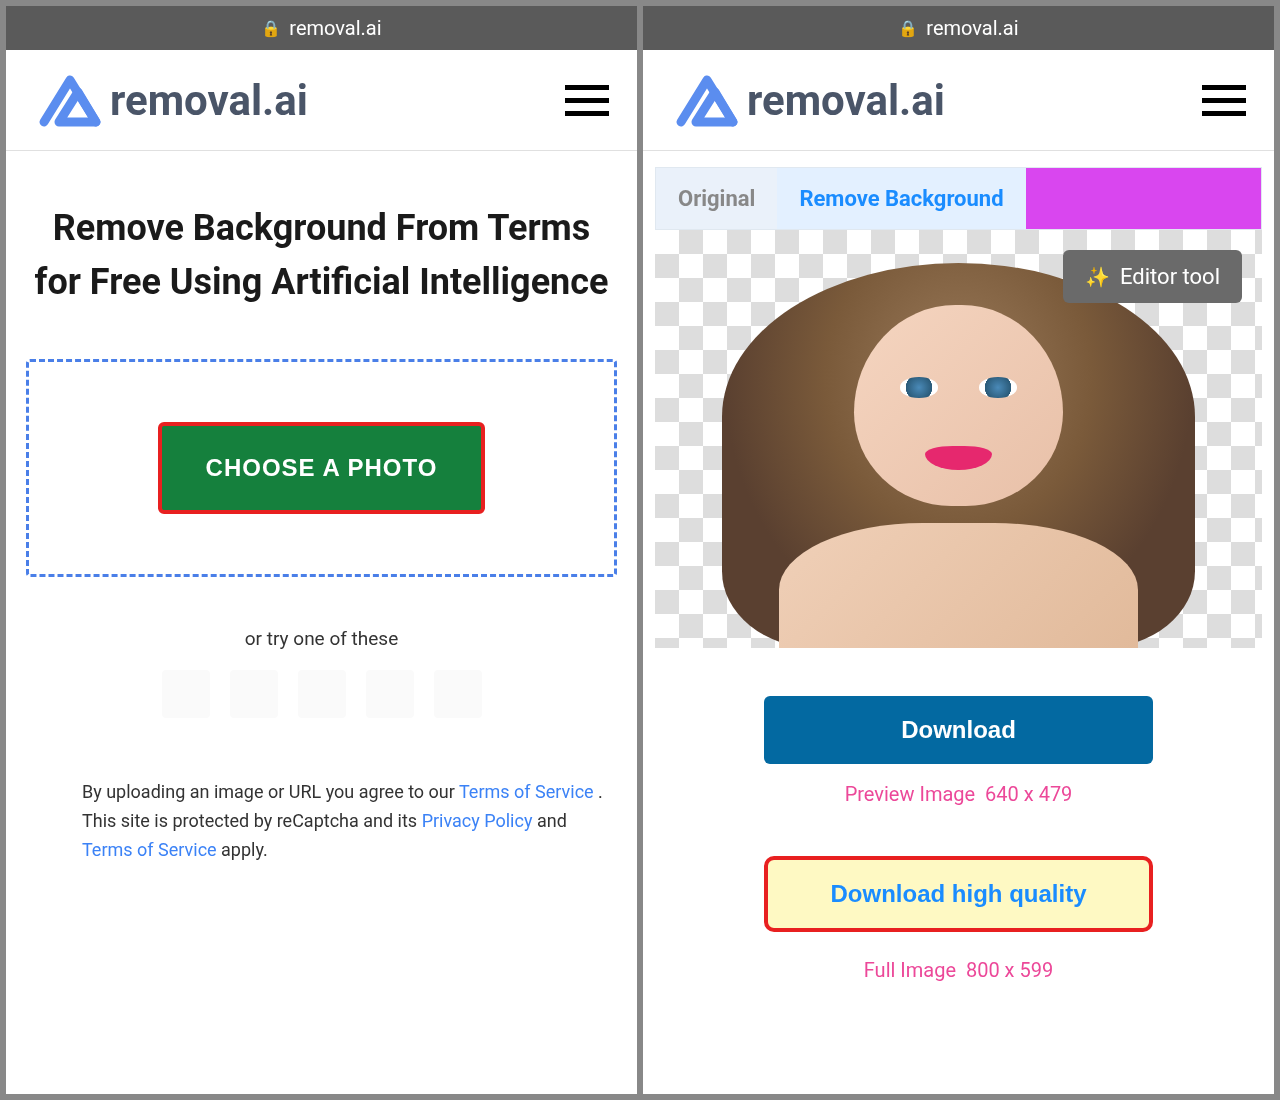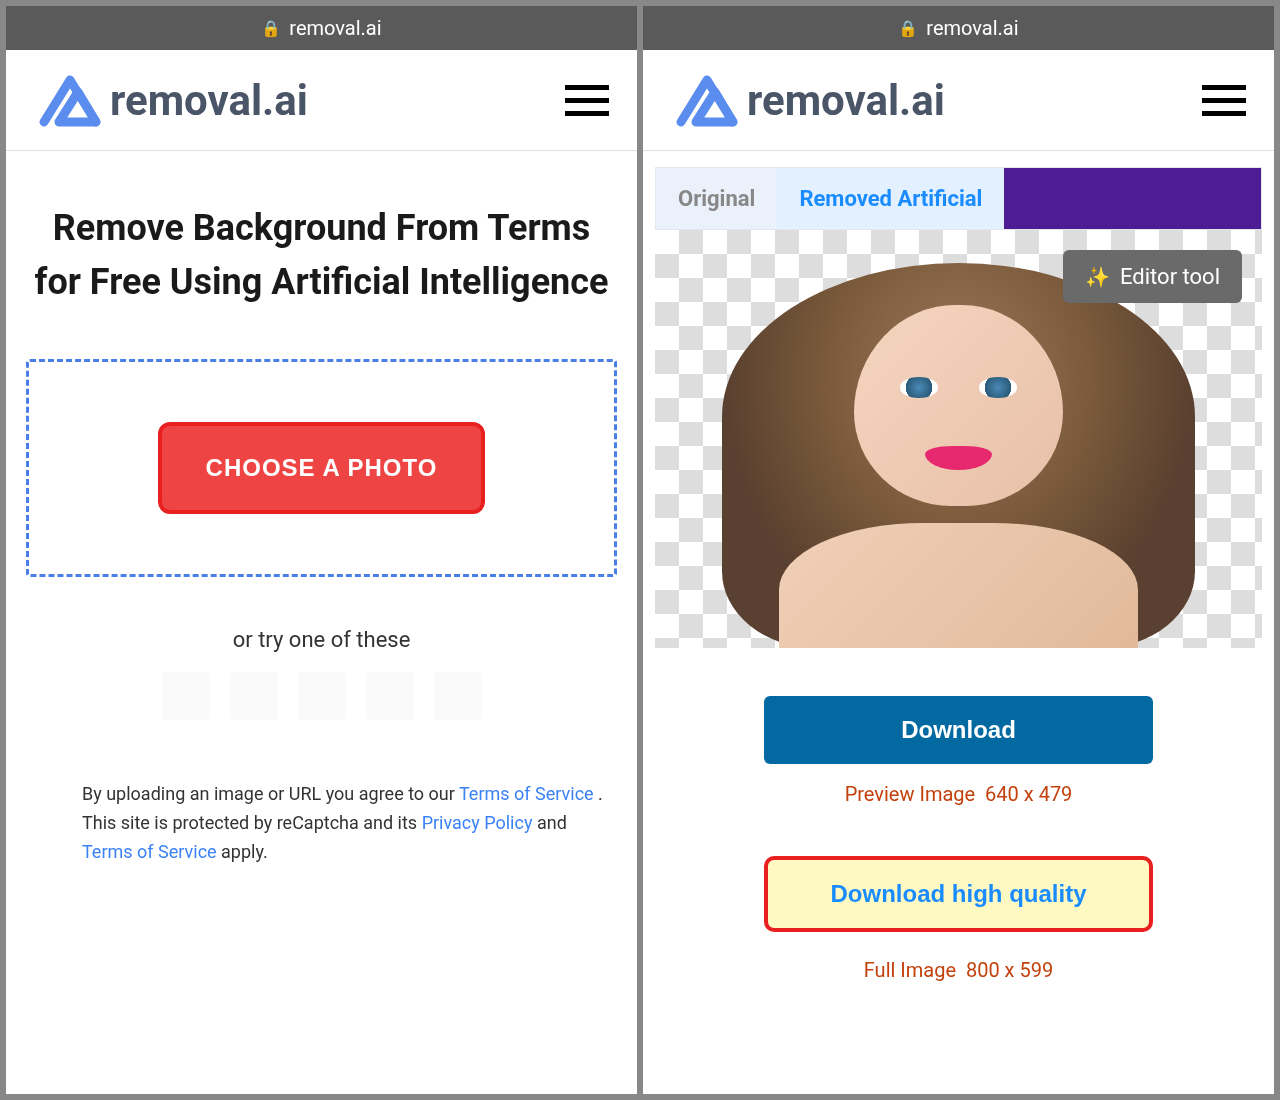--- a/index.html
+++ b/index.html
@@ -89,33 +89,33 @@
     .dropzone {
       border: 3px dashed #4a7fe8;
       border-radius: 4px;
       padding: 60px 20px;
       display: flex;
       justify-content: center;
       align-items: center;
       margin-bottom: 50px;
     }
     .choose-btn {
-      background: #ef4444;
+      background: #15803d;
       color: #fff;
       border: 4px solid #e82020;
-      border-radius: 12px;
+      border-radius: 6px;
       padding: 28px 44px;
       font-size: 24px;
       font-weight: 700;
       letter-spacing: 1px;
       cursor: pointer;
     }
     .try-text {
       text-align: center;
-      font-size: 22px;
+      font-size: 19px;
       color: #333;
       margin-bottom: 20px;
     }
     .samples {
       display: flex;
       justify-content: center;
       gap: 20px;
       margin-bottom: 60px;
     }
     .sample {
@@ -135,21 +135,21 @@
       color: #3b82f6;
       text-decoration: none;
     }
     
     .main-right {
       padding: 0;
     }
     .tabs {
       display: flex;
       margin: 16px 12px 0;
-      background: #4c1d95;
+      background: #d946ef;
       border: 1px solid #e0e8f0;
     }
     .tab {
       padding: 18px 22px;
       font-size: 22px;
       font-weight: 700;
       cursor: pointer;
     }
     .tab-inactive {
       color: #888;
@@ -255,21 +255,21 @@
       border-radius: 6px;
       padding: 20px 0;
       width: 76%;
       font-size: 24px;
       font-weight: 700;
       cursor: pointer;
       margin-bottom: 18px;
     }
     .dim-text {
       font-size: 20px;
-      color: #c2410c;
+      color: #ec4899;
       margin-bottom: 50px;
     }
     .download-hq {
       background: #fef9c3;
       color: #1a8cff;
       border: 4px solid #e82020;
       border-radius: 10px;
       padding: 20px 0;
       width: 76%;
       font-size: 24px;
@@ -337,21 +337,21 @@
       </div>
       <div class="hamburger">
         <span></span>
         <span></span>
         <span></span>
       </div>
     </div>
     <div class="main-right">
       <div class="tabs">
         <div class="tab tab-inactive">Original</div>
-        <div class="tab tab-active">Removed Artificial</div>
+        <div class="tab tab-active">Remove Background</div>
       </div>
       <div class="image-area">
         <div class="person">
           <div class="hair"></div>
           <div class="body"></div>
           <div class="face">
             <div class="eye eye-l"></div>
             <div class="eye eye-r"></div>
             <div class="lips"></div>
           </div>

